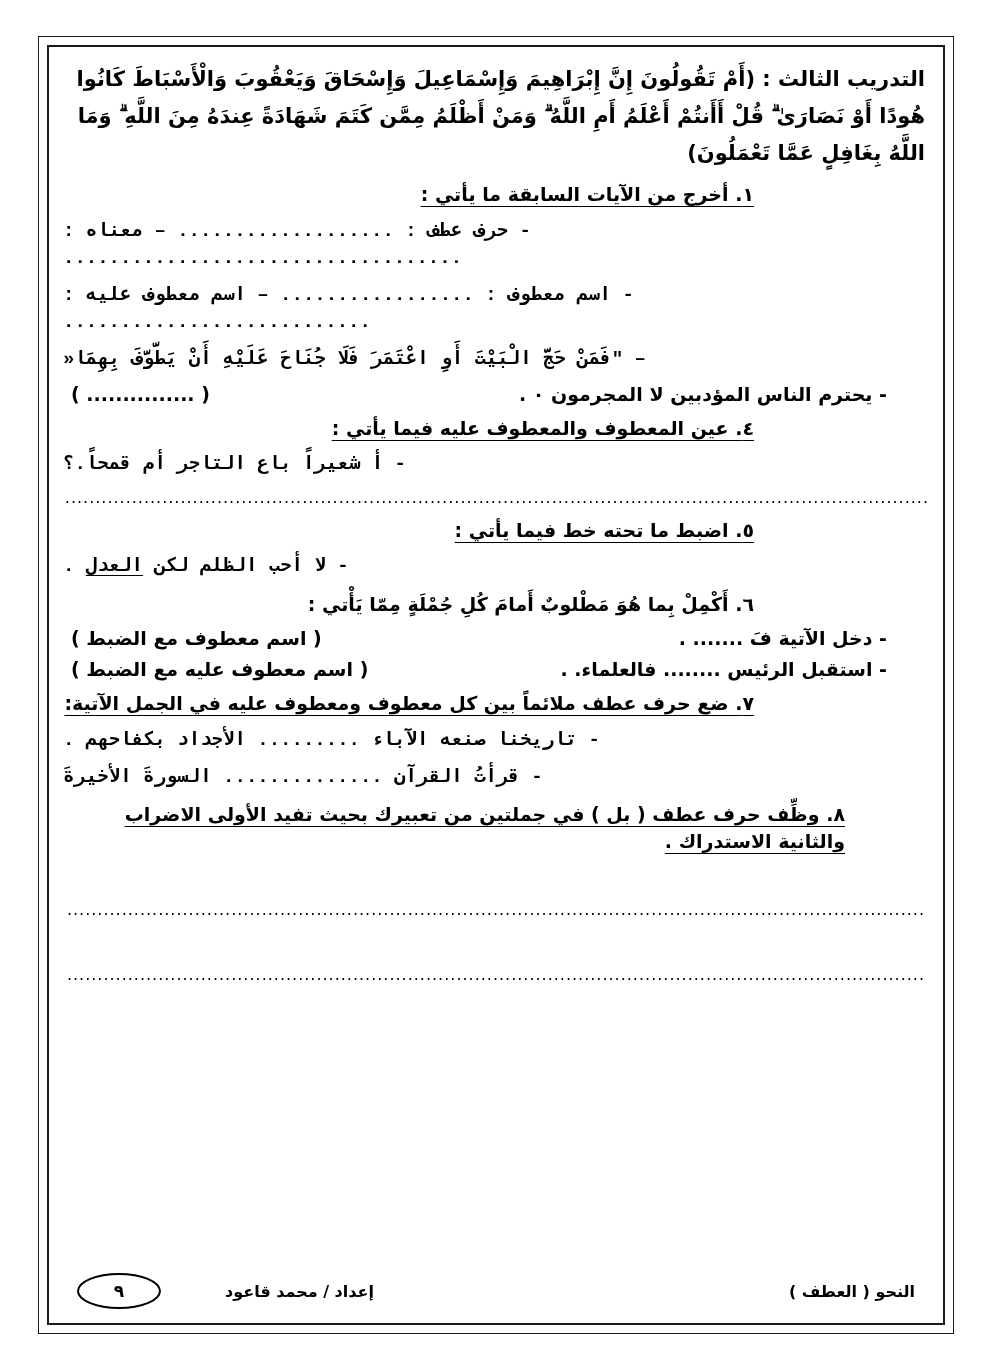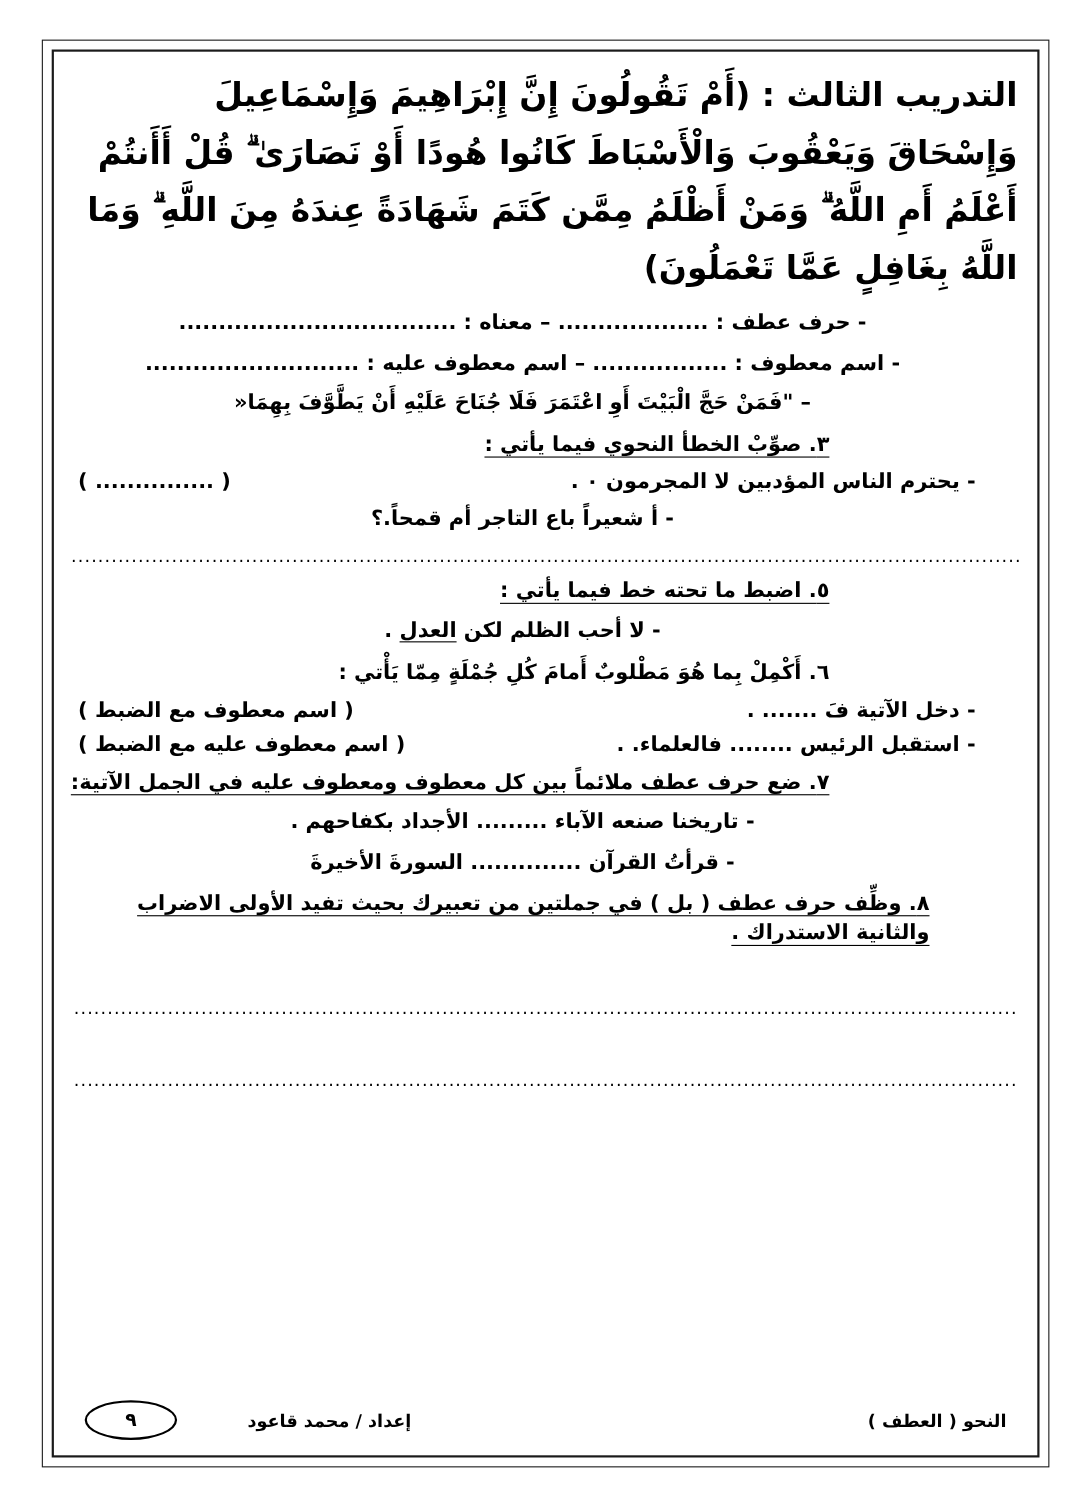--- a/index.html
+++ b/index.html
@@ -2,25 +2,25 @@
 <html lang="ar"><head>
 <meta charset="utf-8">
 <style>
   * { margin:0; padding:0; box-sizing:border-box; }
   html,body { width:992px; height:1370px; background:#ffffff; }
   body { font-family:"DejaVu Sans", sans-serif; color:#000; }
   .page { position:relative; width:992px; height:1370px; background:#fff; padding:36px 38px; }
   .outer-frame { width:100%; height:100%; border:1.5px solid #1a1a1a; padding:8px; }
   .inner-frame { width:100%; height:100%; border:2px solid #1a1a1a; padding:14px 14px 10px; display:flex; flex-direction:column; }
   .content { flex:1 1 auto; direction:rtl; font-weight:bold; font-size:19px; overflow:hidden; }
-  .verse { font-size:30px; font-weight:bold; line-height:1.75; text-align:right; margin:0 4px 8px 4px; }
+  .verse { font-size:21px; font-weight:bold; line-height:1.75; text-align:right; margin:0 4px 8px 4px; }
   .heading { text-align:right; margin:10px 175px 10px 0; line-height:1.4; }
   .heading .u { text-decoration:underline; text-underline-offset:5px; }
   .heading.wide { margin-right:84px; }
-  .item { text-align:center; margin:9px 42px 9px 0; line-height:1.45; }
+  .item { text-align:left; margin:9px 42px 9px 0; line-height:1.45;font-family:Liberation Mono, monospace; }
   .split { display:flex; justify-content:space-between; align-items:baseline; margin:9px 42px 9px 8px; }
   .split .hint { font-weight:bold; }
   .uline { text-decoration:underline; text-underline-offset:4px; font-weight:bold; }
   .dotline { white-space:nowrap; overflow:hidden; margin:8px 0; letter-spacing:1px; font-size:16px; font-weight:normal; }
   .answer-line { white-space:nowrap; overflow:hidden; margin:46px 4px 0 4px; letter-spacing:1px; font-size:16px; font-weight:normal; }
   .footer { direction:rtl; display:flex; align-items:center; font-size:16px; font-weight:bold; padding:6px 14px 4px; }
   .footer .spacer { flex:1; }
   .page-oval { display:inline-flex; align-items:center; justify-content:center;
                width:84px; height:36px; border:2px solid #000; border-radius:50%;
                margin-inline-start:64px; font-size:17px; }
@@ -29,31 +29,32 @@
 <body>
 
 <div class="page">
   <div class="outer-frame">
     <div class="inner-frame">
 
       <div class="content">
 
         <p class="verse"><span>التدريب الثالث :</span> <span>(أَمْ تَقُولُونَ إِنَّ إِبْرَاهِيمَ وَإِسْمَاعِيلَ وَإِسْحَاقَ وَيَعْقُوبَ وَالْأَسْبَاطَ كَانُوا هُودًا أَوْ نَصَارَىٰ ۗ قُلْ أَأَنتُمْ أَعْلَمُ أَمِ اللَّهُ ۗ وَمَنْ أَظْلَمُ مِمَّن كَتَمَ شَهَادَةً عِندَهُ مِنَ اللَّهِ ۗ وَمَا اللَّهُ بِغَافِلٍ عَمَّا تَعْمَلُونَ)</span></p>
 
+        <p class="heading"><span class="u">١. أخرج  من   الآيات  السابقة  ما يأتي  :</span></p>
         <p class="item">-   حرف عطف  : ...................   –   معناه  : ...................................</p>
         <p class="item">-   اسم معطوف  : .................    –    اسم معطوف عليه : ...........................</p>
 
         <p class="item">– "فَمَنْ حَجَّ الْبَيْتَ أَوِ اعْتَمَرَ فَلَا جُنَاحَ عَلَيْهِ أَنْ يَطَّوَّفَ بِهِمَا«</p>
 
-        <p class="heading"><span class="u">٣. صوِّبْ الخطأ النحوي فيما يأتي :</span></p>
         <div class="split">
           <span>-  يحترم الناس المؤدبين لا المجرمون ٠  .</span>
           <span class="hint">(   ...............        )</span>
         </div>
 
+        <p class="heading"><span class="u">٤.  عين المعطوف والمعطوف عليه فيما يأتي :</span></p>
         <p class="item">-  أ شعيراً باع التاجر أم قمحاً.؟</p>
         <p class="dotline">...........................................................................................................................................................................................................................................................</p>
 
         <p class="heading"><span class="u">٥. اضبط ما تحته خط فيما يأتي :</span></p>
         <p class="item"><span>-  لا أحب الظلم لكن </span><span class="uline">العدل</span><span> .</span></p>
 
         <p class="heading">٦. أَكْمِلْ بِما هُوَ مَطْلوبٌ أَمامَ كُلِ جُمْلَةٍ مِمّا يَأْتي :</p>
         <div class="split">
           <span>-      دخل الآتية فَ ....... .</span>
           <span class="hint">(   اسم معطوف مع الضبط )</span>

